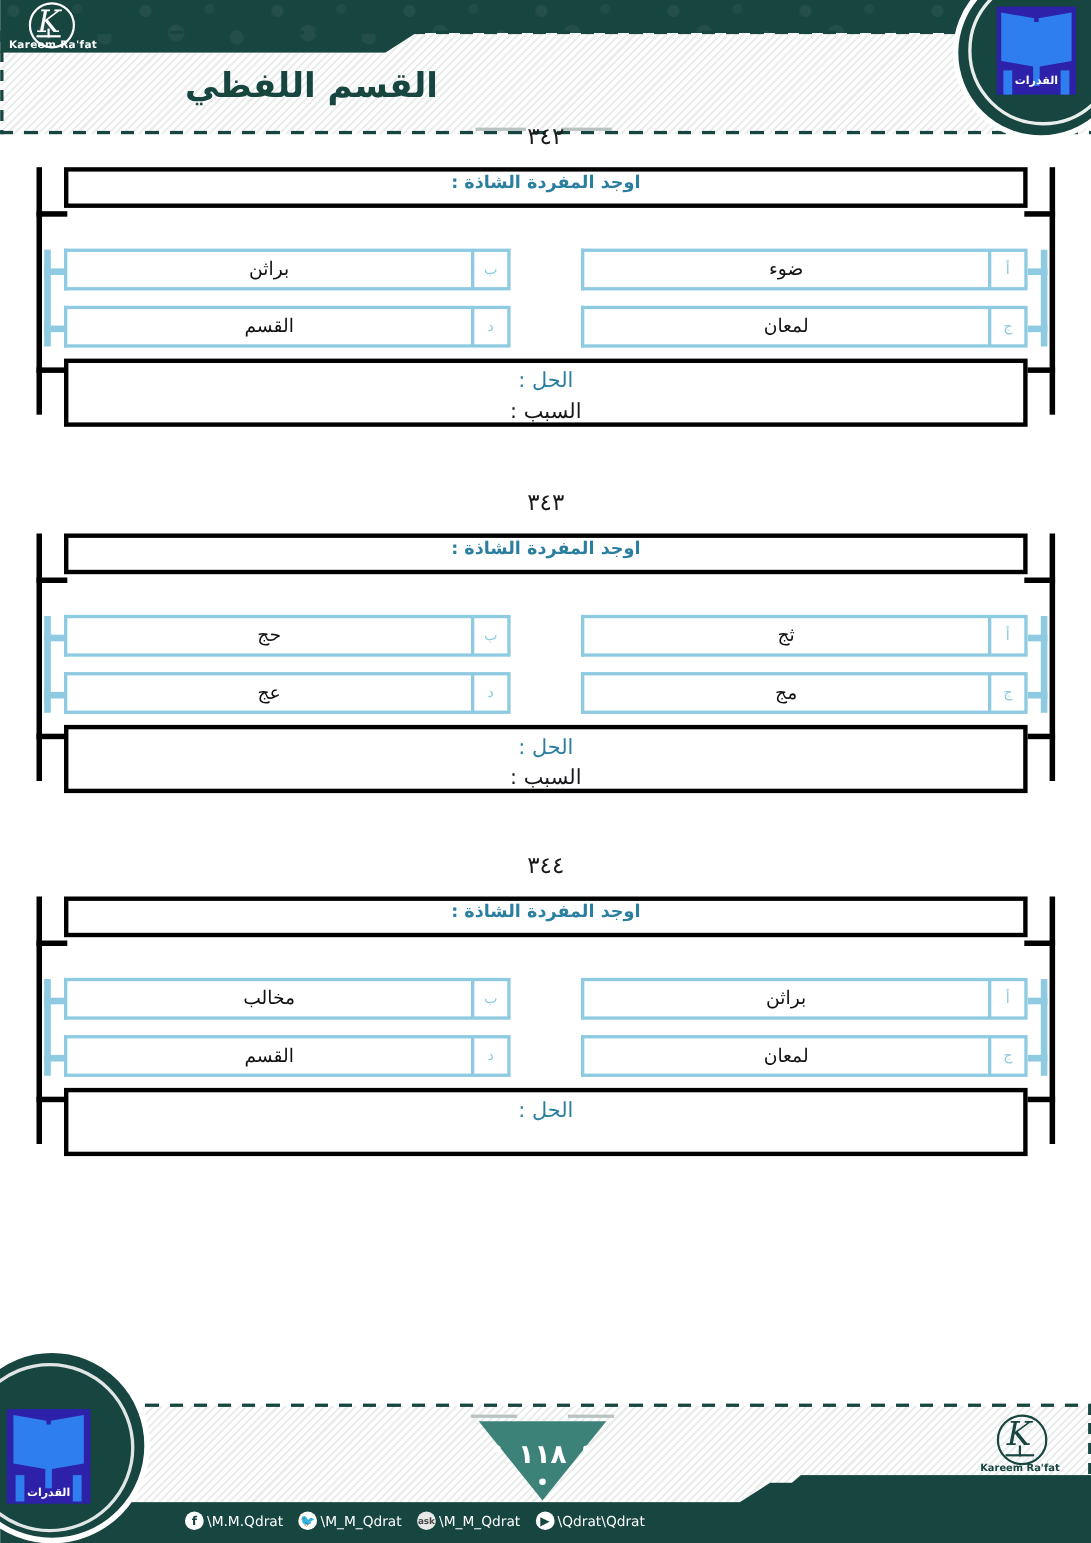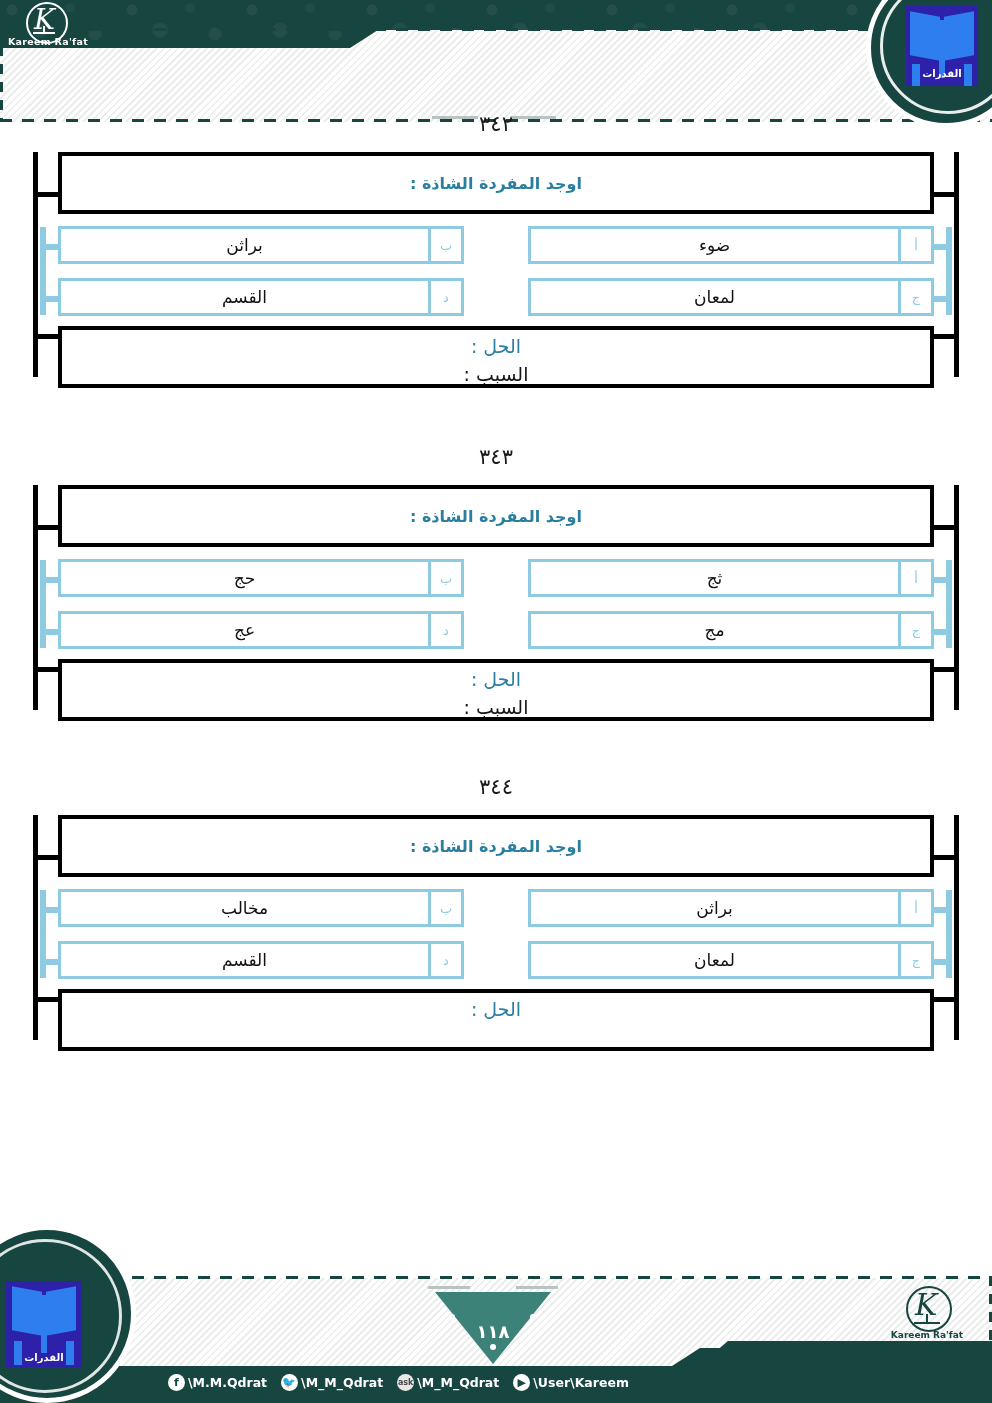--- a/index.html
+++ b/index.html
@@ -145,23 +145,23 @@
   }
   .q-body{position:absolute;top:0;left:0;width:992px;height:250px;}
 
   
   .brk{position:absolute;background:#000000;}
   .brk-left-spine{left:33px;top:8px;width:5px;height:225px;}
   .brk-right-spine{right:33px;top:8px;width:5px;height:225px;}
   .brk-stub{height:5px;width:28px;background:#000;position:absolute;}
 
   .prompt-box{
-    position:absolute;top:8px;left:58px;width:876px;height:62px;
+    position:absolute;top:8px;left:58px;width:876px;height:37px;
     border:4px solid #000000;box-sizing:border-box;background:#fff;
-    display:flex;align-items:center;justify-content:center;
+    display:flex;justify-content:center;
   }
   .prompt-text{
     font-size:16px;font-weight:700;color:#2a7fa0;direction:rtl;
     letter-spacing:0px;
   }
 
   
   .bbrk{position:absolute;background:#8ecae2;}
   .bbrk-left-spine{left:40px;top:83px;width:6px;height:88px;}
   .bbrk-right-spine{right:40px;top:83px;width:6px;height:88px;}
@@ -224,21 +224,21 @@
   .ftr-tri{
     position:absolute;top:32px;left:435px;width:116px;height:72px;
   }
   .ftr-tri .tri{
     position:absolute;top:0;left:0;width:0;height:0;
     border-left:58px solid transparent;border-right:58px solid transparent;
     border-top:72px solid #3d8279;
   }
   .ftr-tri .num{
     position:absolute;top:16px;left:0;width:116px;text-align:center;
-    font-size:18px;color:#ffffff;font-weight:700;letter-spacing:2px;margin-top:13px;
+    font-size:24px;color:#ffffff;font-weight:700;letter-spacing:2px;
   }
   .ftr-tri .dot{position:absolute;width:6px;height:6px;border-radius:50%;background:#ffffff;}
   .ftr-tri .fd1{top:22px;left:14px;}
   .ftr-tri .fd2{top:22px;left:95px;}
   .ftr-tri .fd3{top:52px;left:55px;}
   .ftr-tri-underline{position:absolute;top:26px;left:428px;width:130px;height:3px;}
   .ftr-tri-underline i{position:absolute;height:3px;background:#b9c4c2;}
   .ftr-tri-underline i:nth-child(1){left:0;width:42px;}
   .ftr-tri-underline i:nth-child(2){left:88px;width:42px;}
 
@@ -278,21 +278,21 @@
     display:flex;flex-direction:row;align-items:center;gap:14px;
     direction:ltr;
   }
   .soc{display:flex;flex-direction:row;align-items:center;gap:3px;}
   .soc .ic{
     width:17px;height:17px;border-radius:50%;background:#ffffff;color:#17453f;
     display:flex;align-items:center;justify-content:center;
     font-size:11px;font-weight:700;line-height:17px;
   }
   .soc .ic.ask{font-size:8px;background:#e8e8e8;color:#4a4a4a;}
-  .soc .hd{font-size:12.5px;color:#ffffff;font-weight:700;white-space:nowrap;}
+  .soc .hd{font-size:12.5px;color:#ffffff;font-weight:400;white-space:nowrap;}
 </style>
 </head>
 <body>
 
 <div class="page">
 
   <div class="header">
     <div class="hdr-green">
       <div class="ornament"></div>
     </div>
@@ -302,20 +302,21 @@
     <div class="hdr-left-dash"></div>
 
     <div class="k-logo">
       <div class="ring"></div>
       <div class="kch">K</div>
       <div class="stand"></div>
       <div class="stem"></div>
       <div class="nm">Kareem Ra'fat</div>
     </div>
 
+    <div class="hdr-title">القسم اللفظي</div>
 
     <div class="tri-underline">
         <i></i>
         <i></i>
       </div>
 
     <div class="emblem">
       <div class="arc1"></div>
       <div class="arc2"></div>
       <div class="sq"></div>
@@ -501,19 +502,19 @@
         <div class="soc">
           <div class="ic">🐦</div>
           <div class="hd">\M_M_Qdrat</div>
         </div>
         <div class="soc">
           <div class="ic ask">ask</div>
           <div class="hd">\M_M_Qdrat</div>
         </div>
         <div class="soc">
           <div class="ic">▶</div>
-          <div class="hd">\User\Kareem</div>
+          <div class="hd">\Qdrat\Qdrat</div>
         </div>
       </div>
   </div>
 
 <div class="page-no"></div>
   </div>
 
 </body></html>

